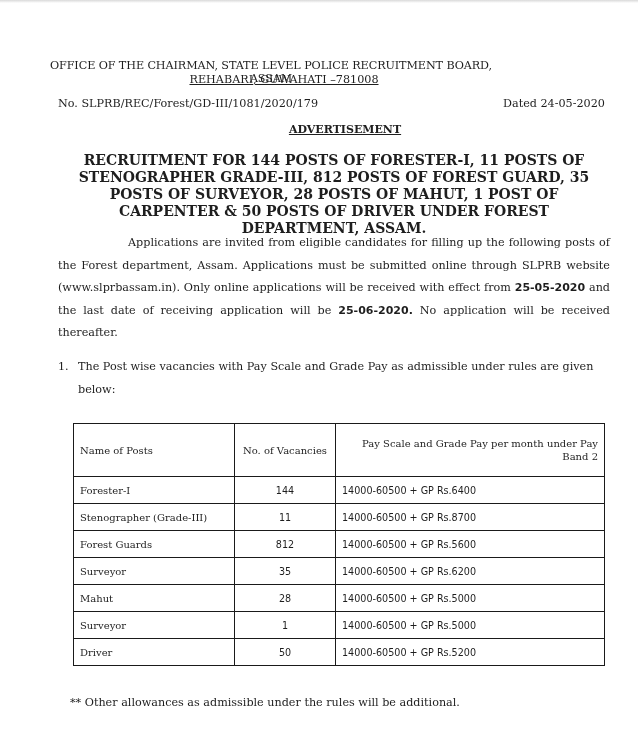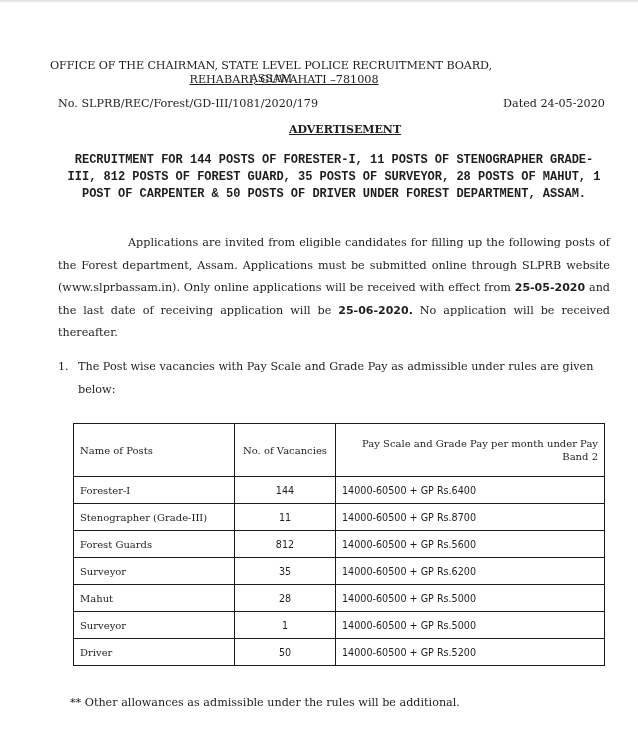--- a/index.html
+++ b/index.html
@@ -23,21 +23,21 @@
   }
   .refno { left: 58px; top: 97px; font-size: 11.2px; text-align: center; }
   .dated { left: 487px; top: 97px; font-size: 11.2px; margin-left: 16px; }
   .adv {
     left: 14px; width: 638px; top: 123px; text-align: center;
     font-size: 11px; font-weight: bold; text-decoration: underline;
     padding-left: 24px; box-sizing: border-box;
   }
   .headline {
     left: 64px; width: 540px; top: 152px; text-align: center;
-    font-size: 12px; font-weight: bold; line-height: 17px; font-family: Liberation Mono, monospace;
+    font-size: 14px; font-weight: bold; line-height: 17px;
   }
   .para {
     left: 58px; width: 552px; top: 232px;
     font-size: 11.2px; line-height: 22.5px; text-align: justify;
   }
   .para .indent { display: inline-block; width: 70px; }
   .para b { font-family: "DejaVu Sans", "Liberation Sans", sans-serif; font-size: 11px; }
   .item {
     left: 58px; width: 552px; top: 356px;
     font-size: 11.2px; line-height: 22.5px;

